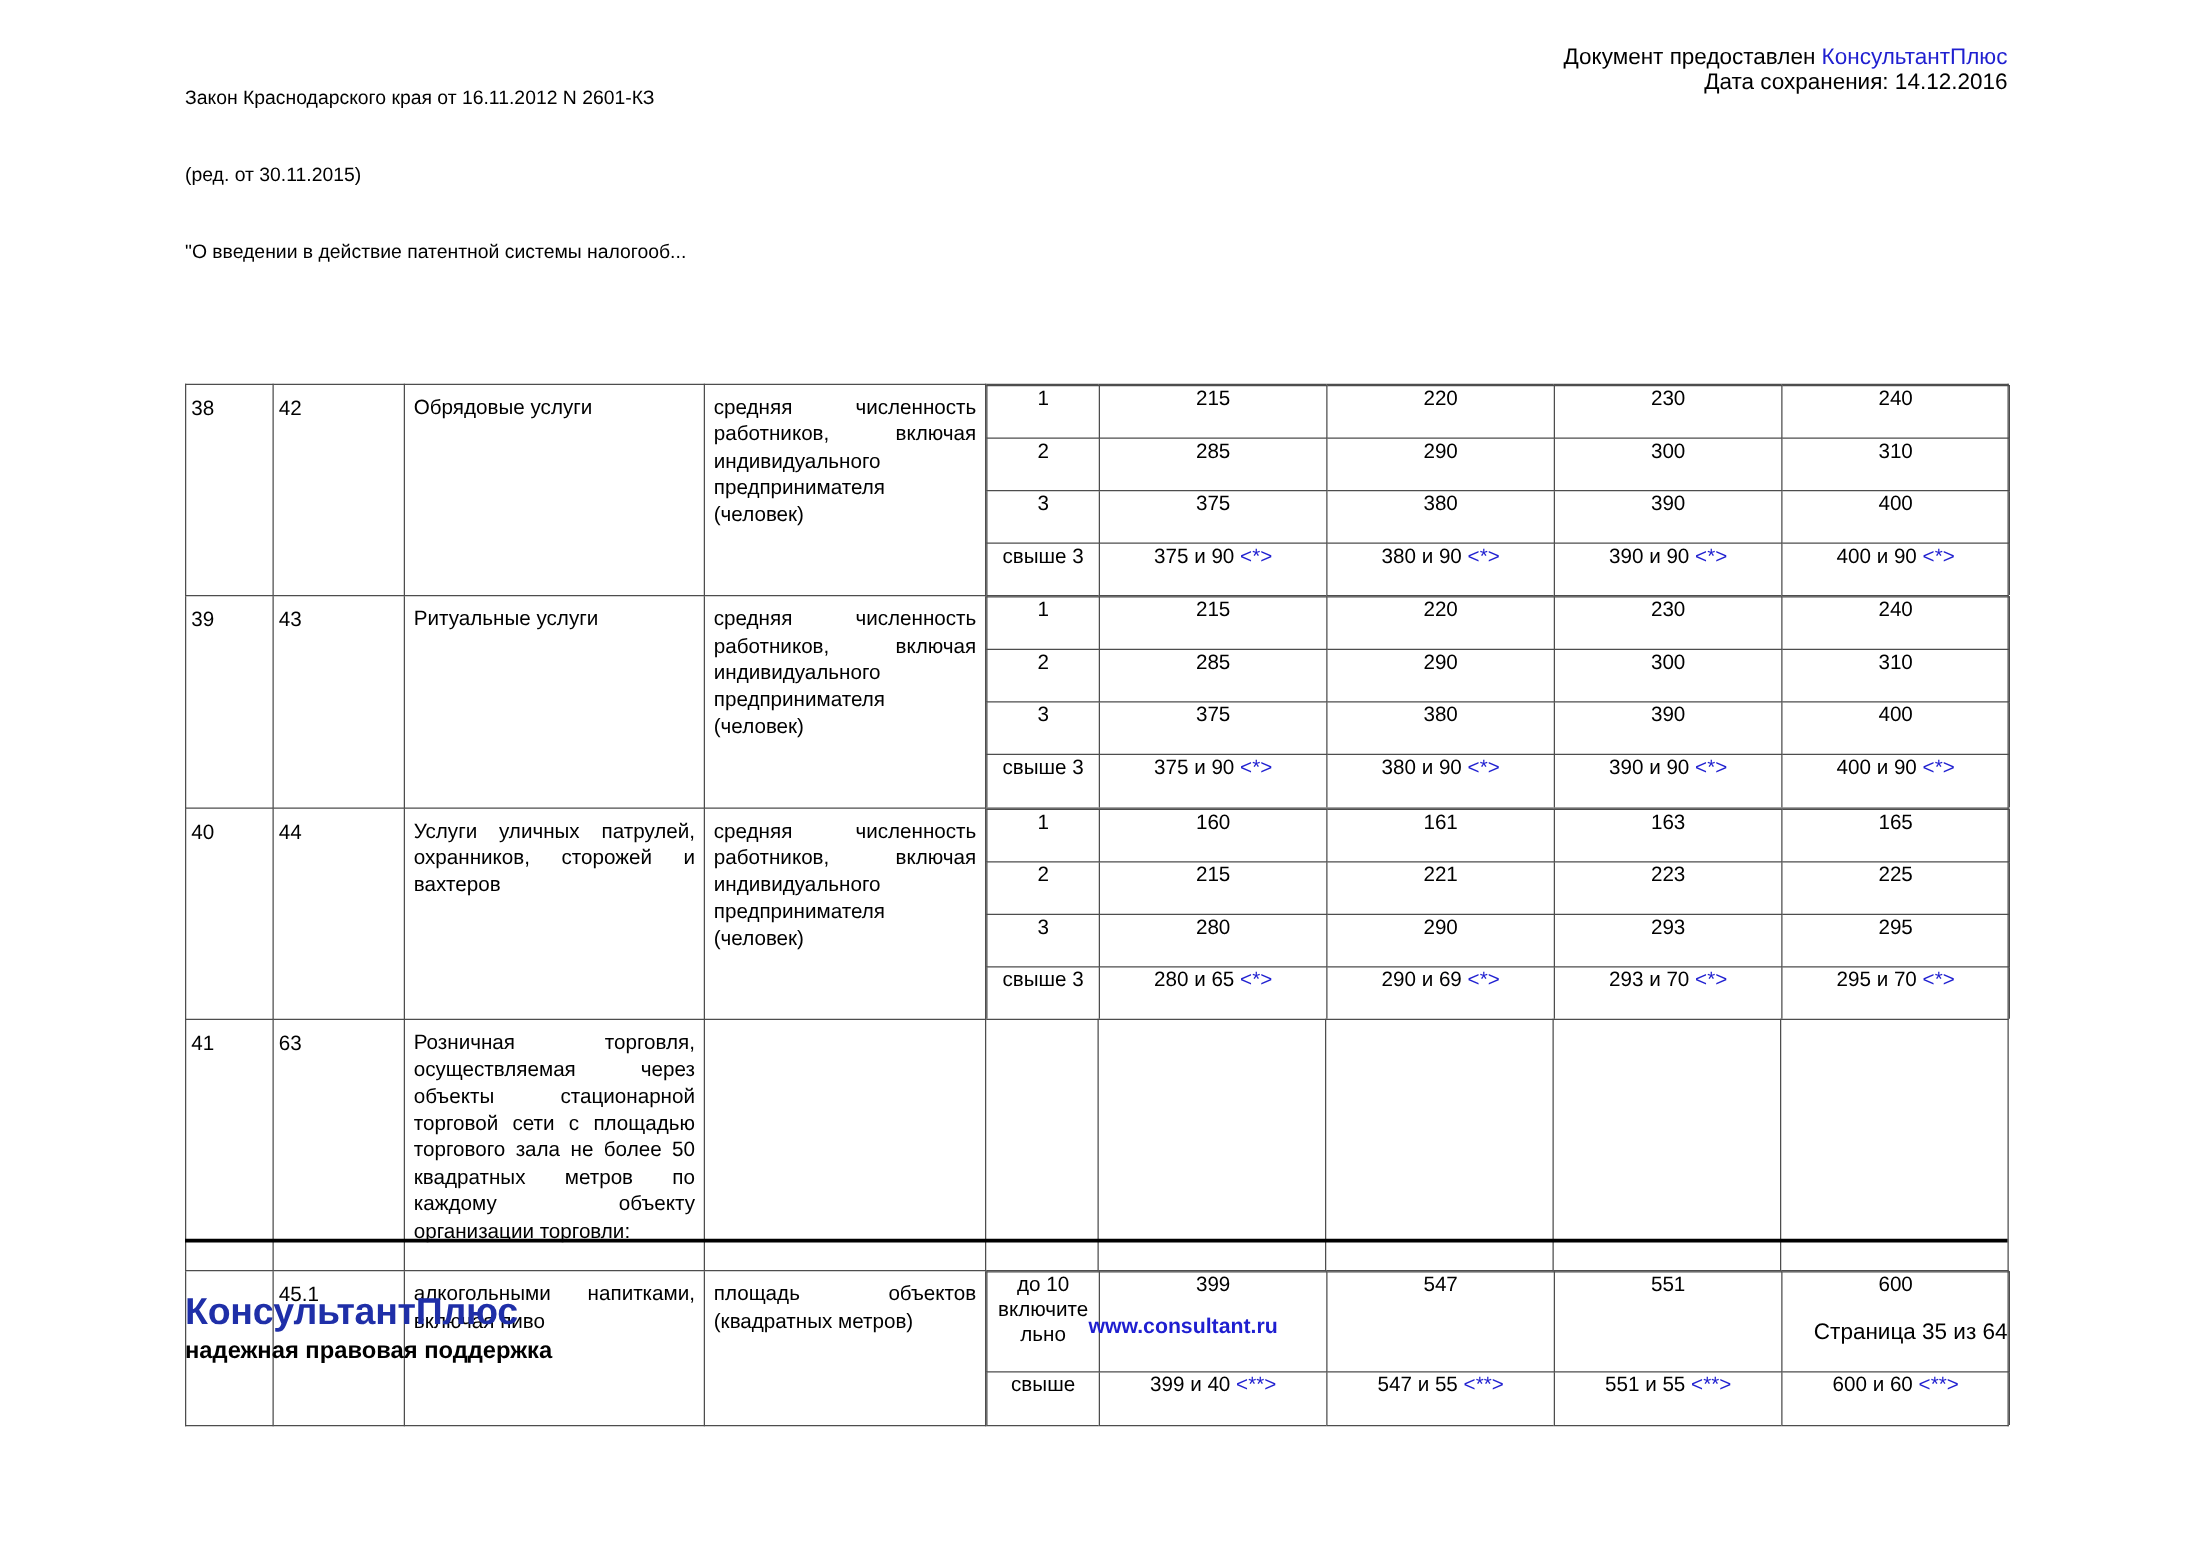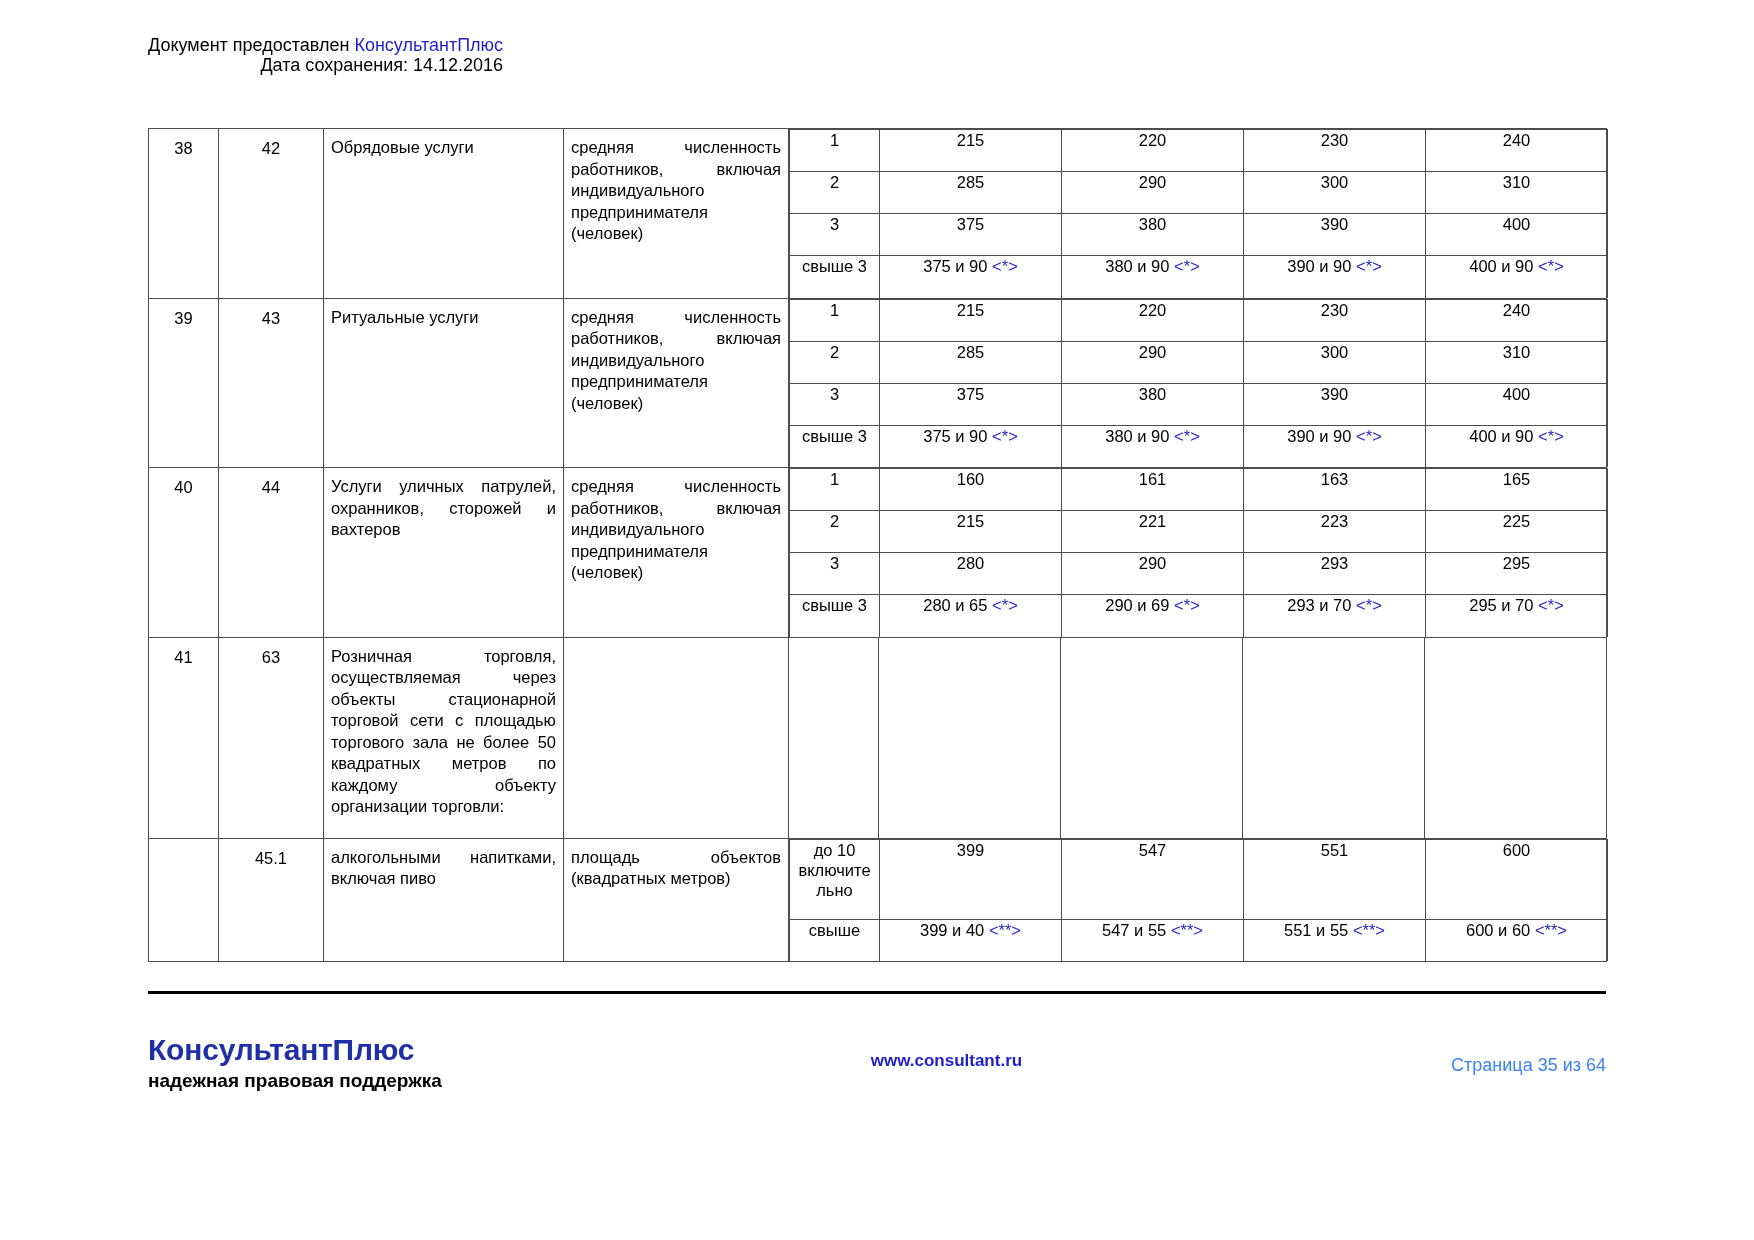--- a/index.html
+++ b/index.html
@@ -71,21 +71,20 @@
   .c-name { width: 240px; }
   .c-unit { width: 225px; }
   .c-grp  { width: 90px;  }
   .c-val  { width: 182px; }
 
   .cell {
     padding: 8px 7px 7px 7px;
     box-sizing: border-box;
   }
   .cell-center {
-    text-align: center;
     padding: 9px 4px 8px 4px;
     box-sizing: border-box;
     line-height: 20px;
   }
   .cell-just {
     text-align: justify;
     text-align-last: justify;
     line-height: 21.5px;
     hyphens: none;
   }
@@ -161,30 +160,35 @@
   }
   .footer-mid {
     font-size: 17px;
     font-weight: bold;
     color: #1f1fd0;
     padding-top: 18px;
     text-align: right;
   }
   .footer-right {
     font-size: 18px;
-    color: #3b82f6;
+    color: #000000;
     padding-top: 22px;
   }
 </style>
 </head>
 <body>
 
 <div class="page">
 
   <div class="doc-header">
+    <div class="hdr-left">
+      <div>Закон Краснодарского края от 16.11.2012 N 2601-КЗ</div>
+      <div>(ред. от 30.11.2015)</div>
+      <div>"О введении в действие патентной системы налогооб...</div>
+    </div>
     <div class="hdr-right">
       <div><span>Документ предоставлен </span><span class="brand-blue">КонсультантПлюс</span></div>
       <div>Дата сохранения: 14.12.2016</div>
     </div>
   </div>
 
   <div class="table-wrap">
     <table class="main">
       <colgroup>
         <col class="c-num">

